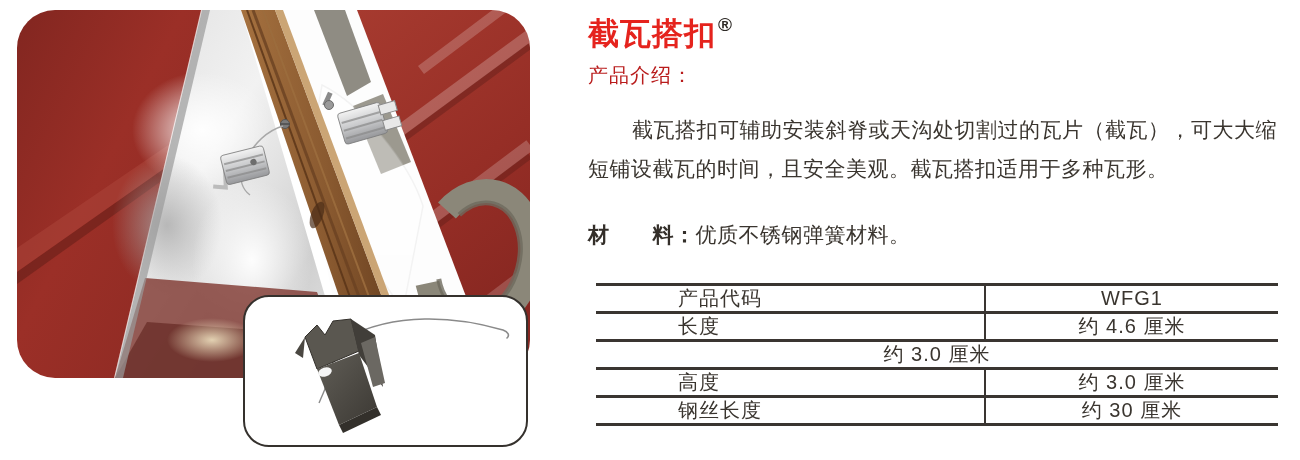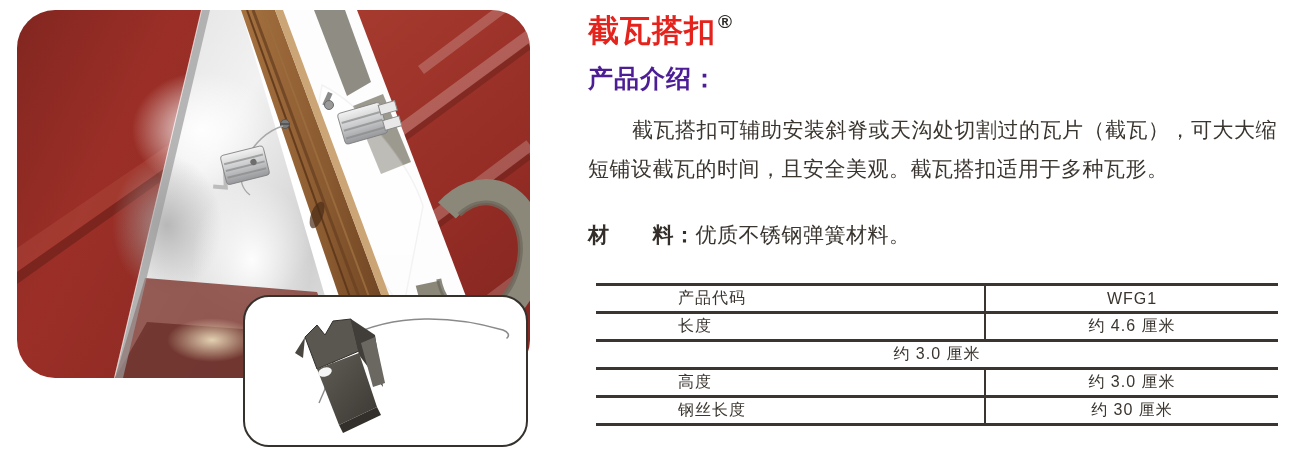--- a/index.html
+++ b/index.html
@@ -17,47 +17,47 @@
   .photo-inset {
     position:absolute; left:243px; top:295px; width:285px; height:152px;
     background:#ffffff; border:2px solid #35312d; border-radius:26px; overflow:hidden;
   }
 
   
   .right-panel { position:absolute; left:588px; top:0; width:706px; height:460px; color:#3a352f; }
 
   .product-title {
     position:absolute; left:0; top:14px;
-    font-size:31px; font-weight:700; color:#e5231d; letter-spacing:1px; line-height:34px;
+    font-size:31px; font-weight:700; color:#e5231d; letter-spacing:1px; line-height:40px;
   }
   .product-title .reg {
     font-size:19px; font-weight:700; color:#2e2a26;
     position:relative; top:-13px; left:2px; letter-spacing:0;
   }
   .section-heading {
     position:absolute; left:0; top:62px;
-    font-size:25px; font-weight:700; color:#4c1d95; letter-spacing:1px;
+    font-size:20px; font-weight:400; color:#b91c1c; letter-spacing:1px;
   }
   .intro-line { position:absolute; left:0; width:706px; font-size:21px; line-height:30px; color:#3a352f; letter-spacing:0.5px; }
   .intro-line.l0 { top:115px; padding-left:44px; }
   .intro-line.l1 { top:154px; }
 
   .kv-line { position:absolute; left:0; font-size:21px; color:#3a352f; letter-spacing:0.5px;margin-top:36px; }
   .kv-line .kv-label { font-weight:700; color:#332e29; }
   .kv-line.material { top:185px; }
   .kv-line.usage { top:219px; }
 
   
   .spec-table {
     position:absolute; left:8px; top:283px; width:682px;
     border-top:3px solid #3a3531;
   }
   .spec-row {
     display:flex; align-items:stretch; height:28px;
-    border-bottom:3px solid #3a3531; font-size:16px; color:#3a352f;
+    border-bottom:3px solid #3a3531; font-size:20px; color:#3a352f;
   }
   .spec-name {
     width:390px; border-right:2px solid #3a3531;
     display:flex; align-items:center; padding-left:82px; letter-spacing:1px;
   }
   .spec-value {
     flex:1; display:flex; align-items:center; justify-content:center; letter-spacing:1px;text-align:center;
   }
 </style>
 </head>

